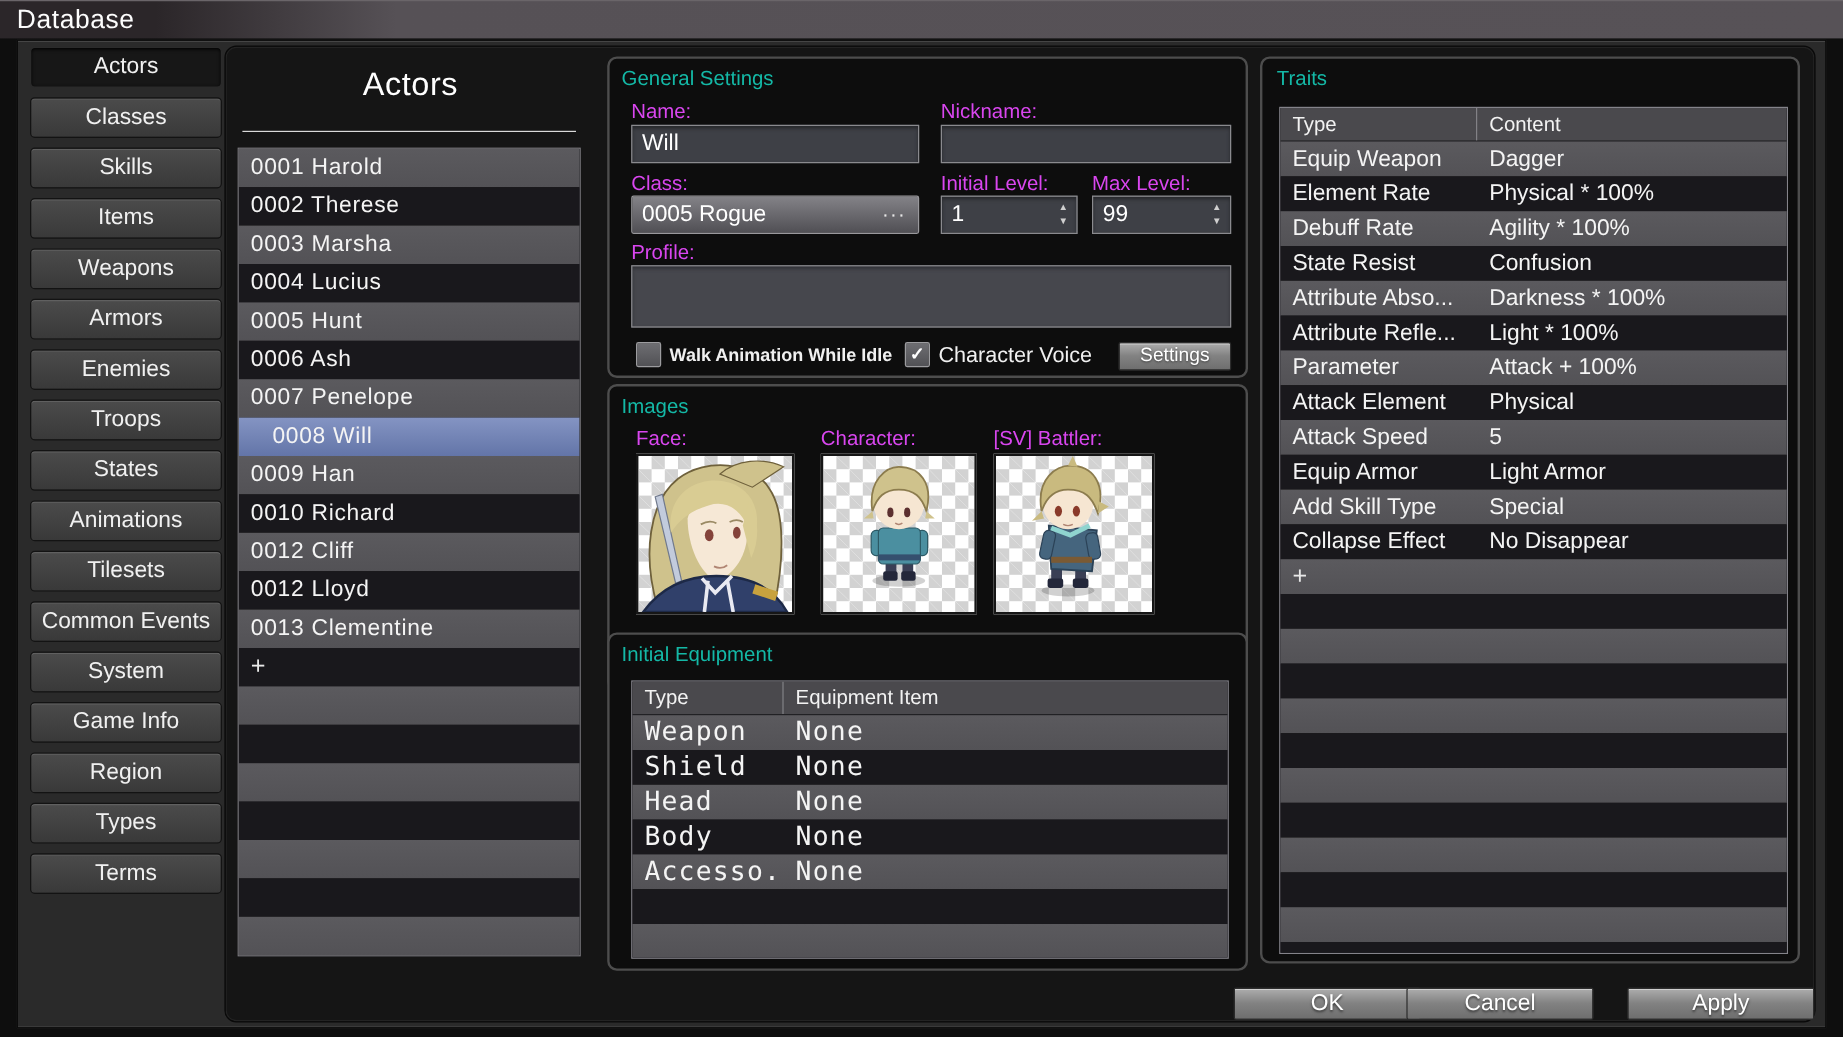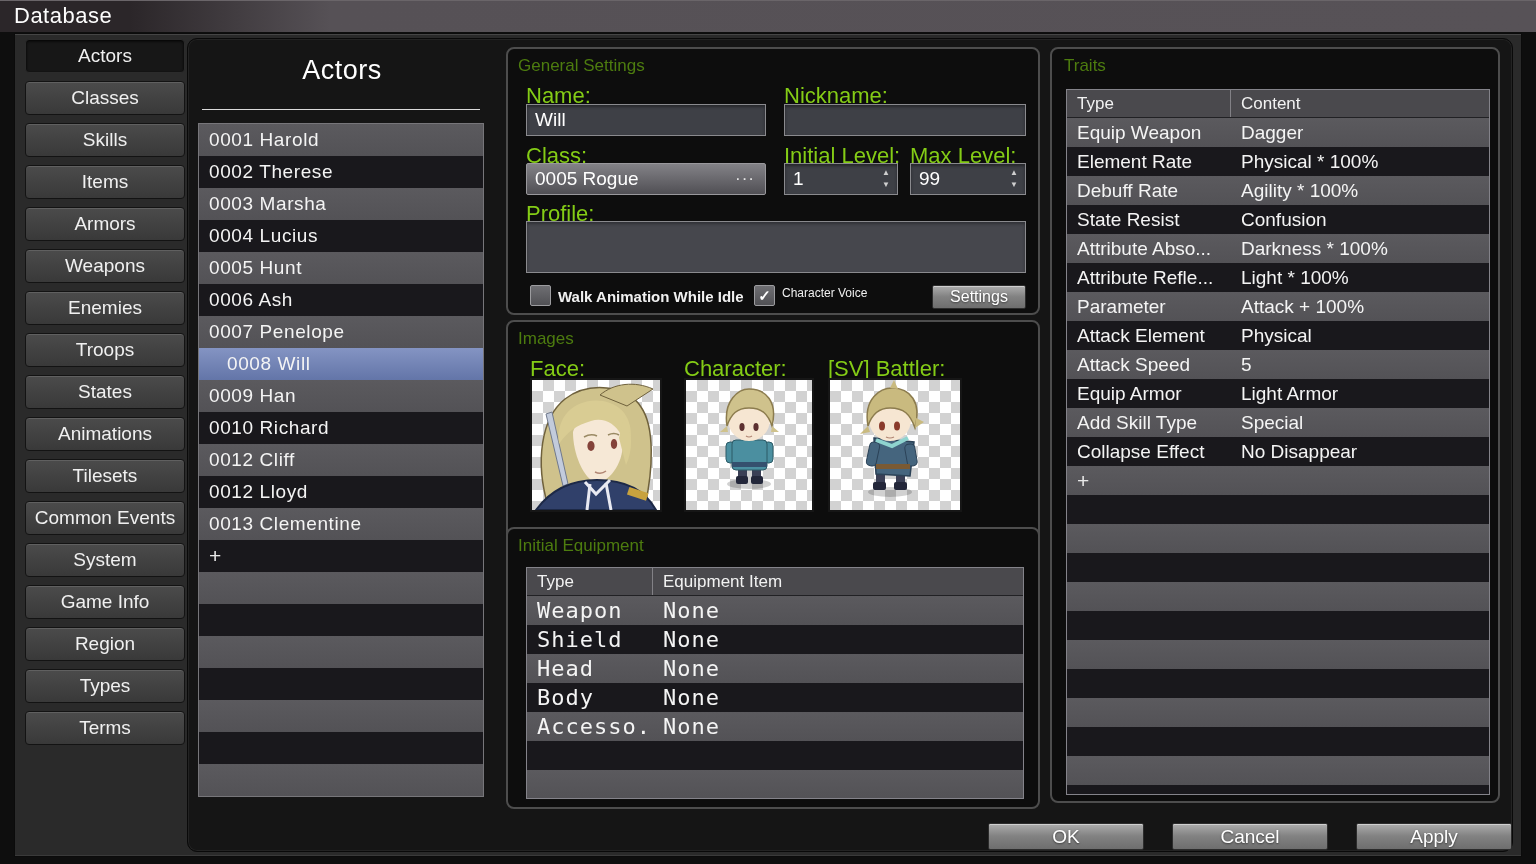--- a/index.html
+++ b/index.html
@@ -35,22 +35,22 @@
     border:1px solid #77767a; background:#121214; overflow:hidden; }
   .lrow { height:32px; line-height:32px; padding-left:10px; font-size:19px; letter-spacing:0.6px; color:#f4f4f4;
     white-space:nowrap; overflow:hidden; }
   .lrow.light { background:linear-gradient(#5b5a5e,#535256); }
   .lrow.dark  { background:#19181c; }
   .lrow.sel   { background:linear-gradient(#8494c3,#6375a8);padding-left:28px; }
   .lrow.plus  { font-size:21px; color:#e8e8e8; }
 
   
   .groupbox { position:absolute; background:#0d0d0d; border:2px solid #4d4d4d; border-radius:8px; }
-  .gb-title { position:absolute; left:10px; top:7px; color:#4d7c0f; font-size:17px; }
-  .flabel { position:absolute; color:#84cc16; font-size:22px; white-space:nowrap; }
+  .gb-title { position:absolute; left:10px; top:7px; color:#14b8a6; font-size:17px; }
+  .flabel { position:absolute; color:#d946ef; font-size:17px; white-space:nowrap; }
 
   .gs-box    { left:318px; top:8px;   width:534px; height:268px; }
   .img-box   { left:318px; top:281px; width:534px; height:256px; }
   .eq-box    { left:318px; top:488px; width:534px; height:282px; }
   .traits-box{ left:862px; top:8px;   width:450px; height:756px; }
 
   
   .tinput { position:absolute; height:32px; background:#3e4046; border:1px solid #8a8a8e;
     color:#fff; font-size:19px; padding:0 8px; box-shadow:inset 0 2px 3px #26272b; }
   .tarea { position:absolute; background:#46474d; border:1px solid #8a8a8e; resize:none;
@@ -106,22 +106,22 @@
     <span class="titlebar-text">Database</span>
   </div>
 
   <div class="window">
 
     <div class="sidebar" id="sidebar">
         <div class="tab selected">Actors</div>
         <div class="tab">Classes</div>
         <div class="tab">Skills</div>
         <div class="tab">Items</div>
+        <div class="tab">Weapons</div>
         <div class="tab">Armors</div>
-        <div class="tab">Weapons</div>
         <div class="tab">Enemies</div>
         <div class="tab">Troops</div>
         <div class="tab">States</div>
         <div class="tab">Animations</div>
         <div class="tab">Tilesets</div>
         <div class="tab">Common Events</div>
         <div class="tab">System</div>
         <div class="tab">Game Info</div>
         <div class="tab">Region</div>
         <div class="tab">Types</div>
@@ -180,21 +180,21 @@
           <span>99</span>
           <span class="arrows"><span>▲</span><br><span>▼</span></span>
         </div>
 
         <div class="flabel" style="left:18px;top:152px;">Profile:</div>
         <textarea class="tarea" style="left: 18px; top: 172px; width: 500px; height: 52px;"></textarea>
 
         <div class="checkbox" style="left:22px;top:236px;" id="cb-walk"></div>
         <div class="cblabel" style="left:50px;top:239px;font-size:15px;font-weight:bold;">Walk Animation While Idle</div>
         <div class="checkbox" style="left:246px;top:236px;" id="cb-voice">✓</div>
-        <div class="cblabel" style="left:274px;top:237px;font-size:12px;">Character Voice</div>
+        <div class="cblabel" style="left:274px;top:237px;font-size:18px;">Character Voice</div>
         <div class="btn" style="left:424px;top:236px;width:94px;height:24px;font-size:16px;line-height:22px;">Settings</div>
       </div>
 
       <div class="groupbox img-box">
         <div class="gb-title">Images</div>
         <div class="flabel" style="left:22px;top:34px;">Face:</div>
         <div class="flabel" style="left:176px;top:34px;">Character:</div>
         <div class="flabel" style="left:320px;top:34px;">[SV] Battler:</div>
 
         <div class="imgframe checker" style="left:22px;top:56px;width:132px;height:134px;">
@@ -357,19 +357,19 @@
               <div class="trow light"></div>
               <div class="trow dark"></div>
               <div class="trow light"></div>
               <div class="trow dark"></div>
               <div class="trow light"></div>
               <div class="trow dark"></div>
             </div>
         </div>
       </div>
 
-      <div class="btn footer-btn" style="left:800px;">OK</div>
+      <div class="btn footer-btn" style="left:840px;">OK</div>
       <div class="btn footer-btn" style="left:984px;">Cancel</div>
       <div class="btn footer-btn" style="left:1168px;">Apply</div>
 
     </div>
   </div>
 </div>
 
 </body></html>

